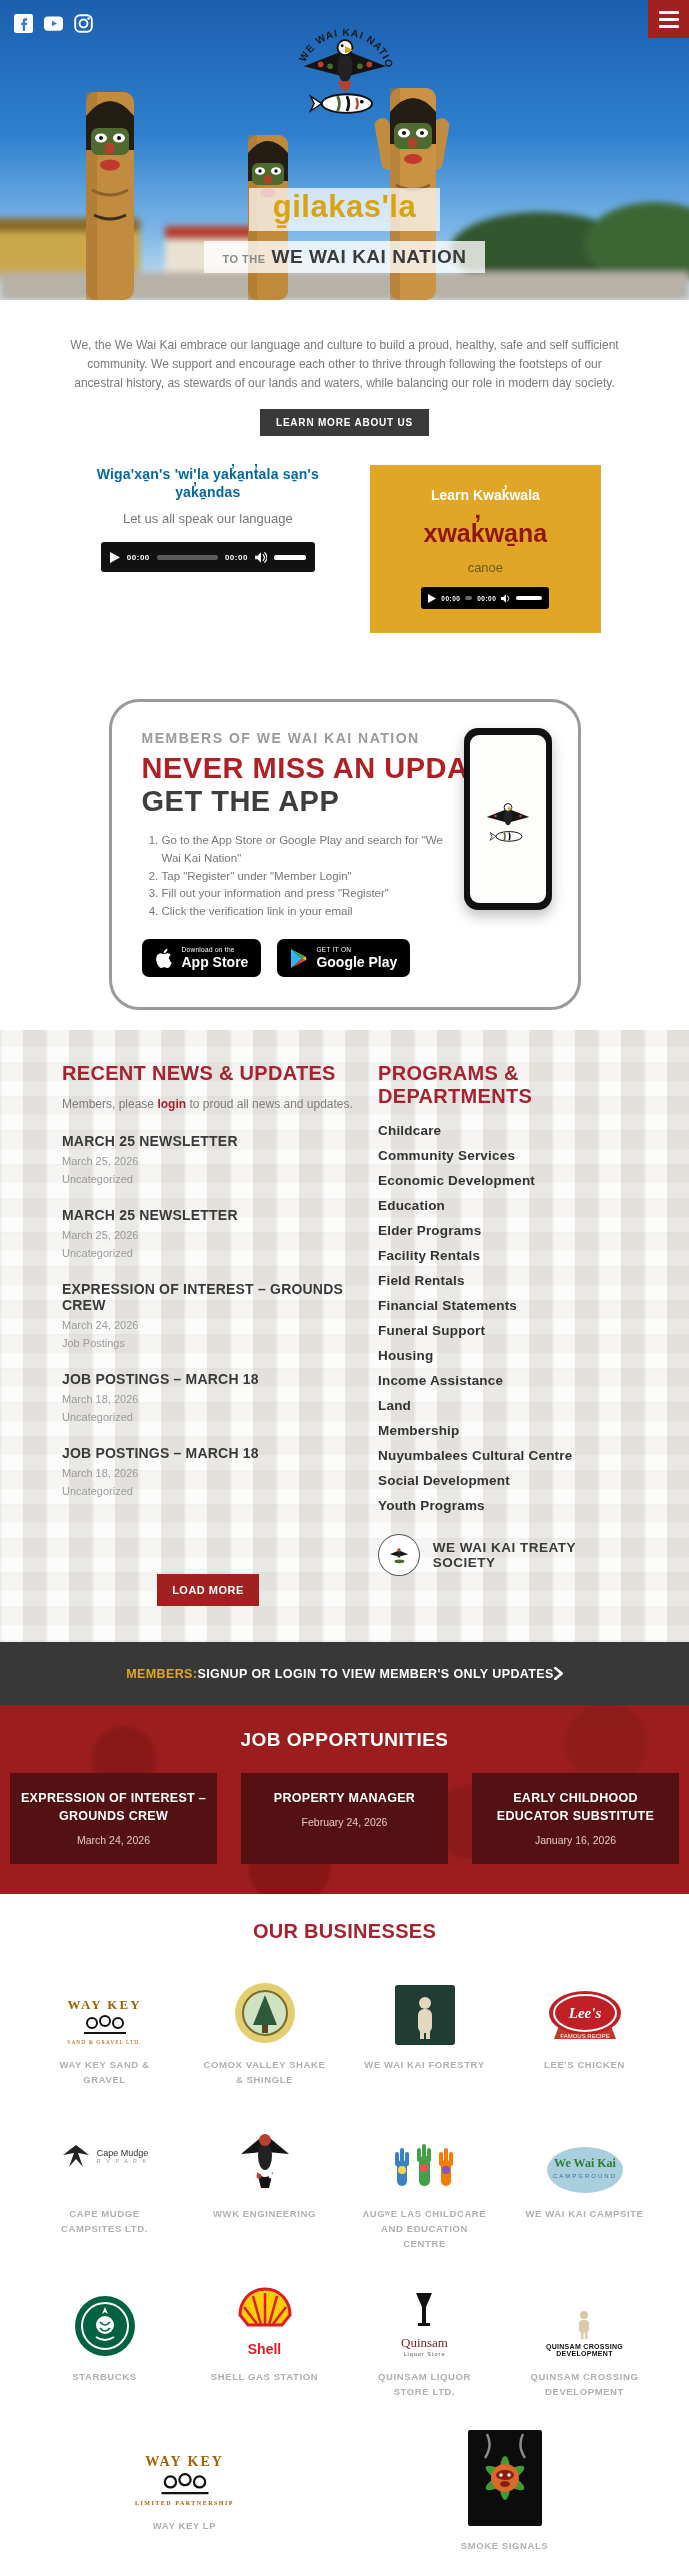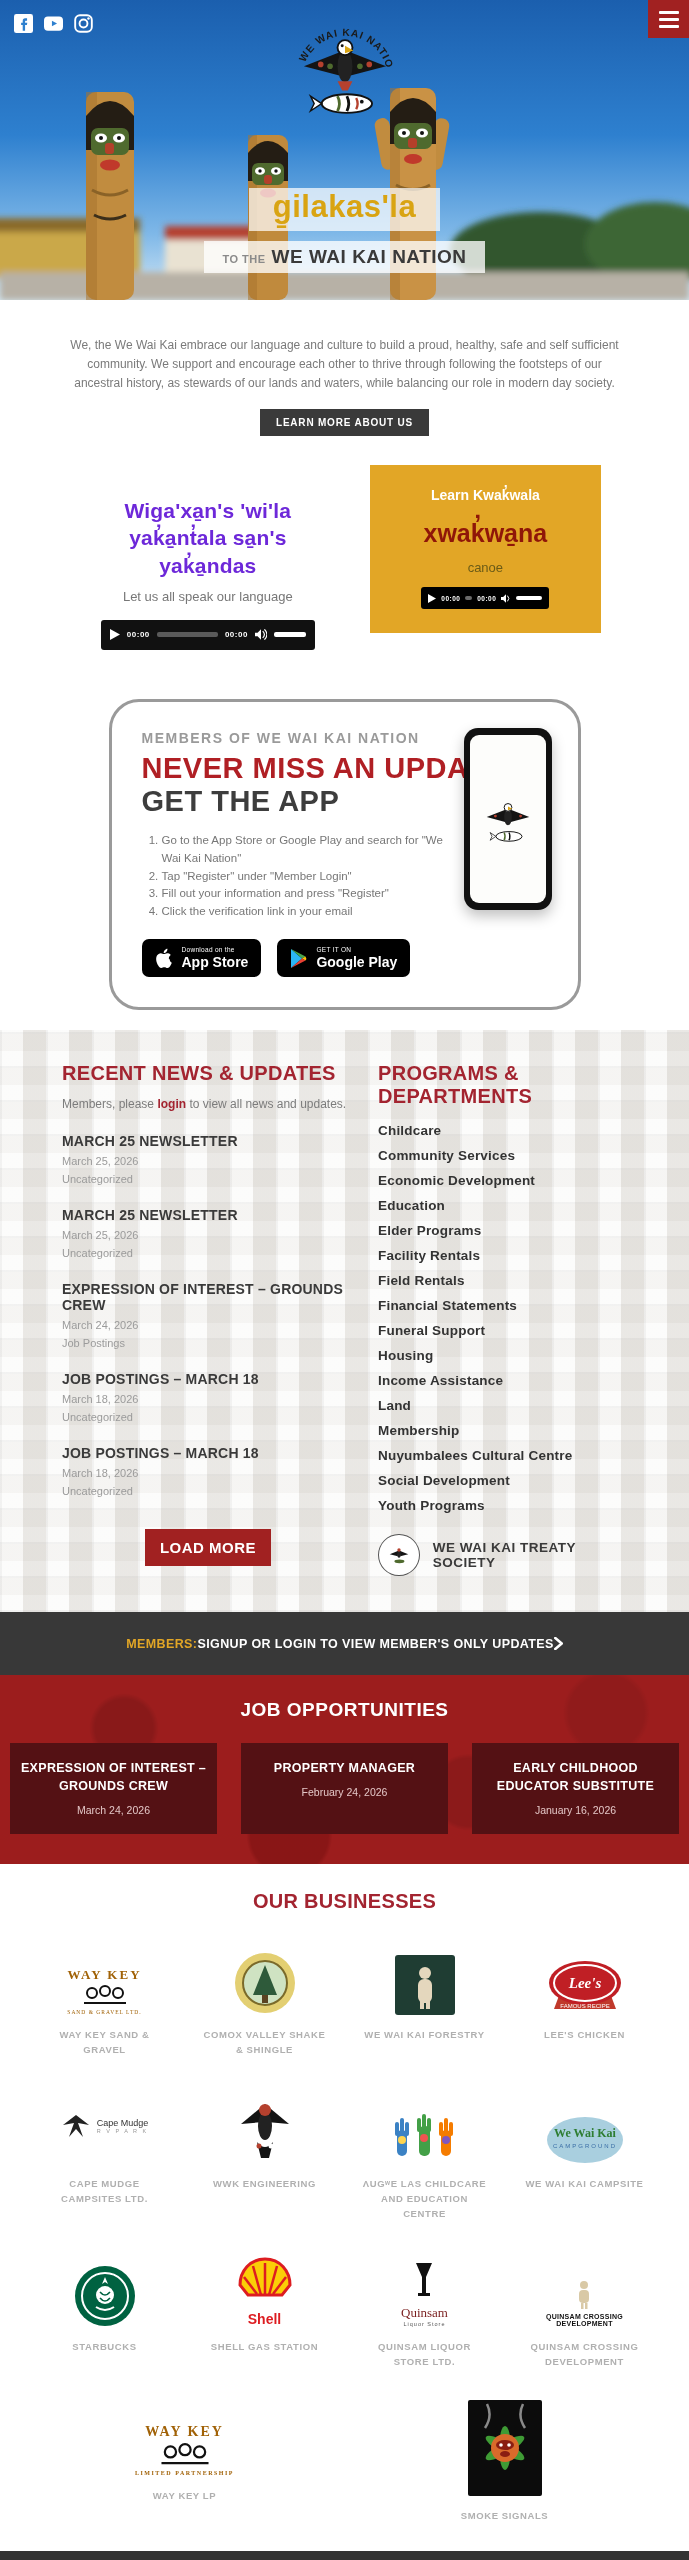--- a/index.html
+++ b/index.html
@@ -21,21 +21,21 @@
   .sub-title { font-size: 19px; color: #3a3a3a; font-weight: bold; letter-spacing: .5px; }
 
   
   .intro { height: 145px; padding: 36px 70px 0; text-align: center; }
   .intro p { font-size: 12px; line-height: 1.6; color: #7a7a7a; }
   .btn-dark { display: inline-block; background: #3a3a3a; color: #fff; font-size: 10px; font-weight: bold; letter-spacing: .8px; padding: 8px 16px; margin-top: 15px; cursor: pointer; border: 0; }
 
   
   .language { height: 230px; display: flex; padding: 20px 88px 0; gap: 42px; }
   .lang-left { width: 258px; text-align: center; }
-  .lang-left h2 { font-size: 21px; color: #6d28d9; line-height: 1.3; letter-spacing: .2px; margin-top: 32px; }
+  .lang-left h2 { font-size: 14px; color: #0369a1; line-height: 1.3; letter-spacing: .2px; }
   .lang-sub { font-size: 13px; color: #777; margin-top: 10px; }
   .player { background: #111; height: 30px; border-radius: 3px; display: flex; align-items: center; gap: 7px; padding: 0 9px; margin: 16px auto 0; color: #fff; }
   .player .time { font-size: 8px; font-weight: bold; letter-spacing: .5px; }
   .player .track { flex: 1; height: 5px; background: #5a5a5a; border-radius: 2px; }
   .player .vol { width: 32px; height: 5px; background: #fff; border-radius: 2px; }
   .player-lg { width: 214px; }
   .player-sm { width: 128px; height: 22px; gap: 5px; padding: 0 7px; margin-top: 12px; }
   .player-sm .time { font-size: 6.5px; }
   .player-sm .track { height: 4px; }
   .player-sm .vol { width: 26px; height: 4px; }
@@ -68,21 +68,21 @@
       repeating-linear-gradient(0deg, rgba(255,255,255,.5) 0 17px, rgba(226,223,218,.5) 17px 34px); }
   .news-section { min-height: 525px; display: flex; gap: 24px; padding: 32px 48px 36px 62px; }
   .news-col { width: 292px; }
   .sec-heading { font-size: 20px; font-weight: bold; color: #a32430; letter-spacing: .3px; }
   .news-note { font-size: 12px; color: #7c7c7c; margin-top: 12px; }
   .news-note a { color: #a32430; font-weight: bold; text-decoration: none; cursor: pointer; }
   .news-item { margin-top: 22px; }
   .news-title { font-size: 14px; font-weight: bold; color: #3a3a3a; letter-spacing: .2px; cursor: pointer; }
   .news-date, .news-cat { font-size: 11px; color: #9b9b9b; margin-top: 6px; }
   .load-more-wrap { text-align: center; margin-top: 32px; }
-  .btn-load { background: #a12121; color: #fff; font-size: 15px; font-weight: bold; letter-spacing: .5px; padding: 10px 15px; border: 0; cursor: pointer; }
+  .btn-load { background: #a12121; color: #fff; font-size: 11px; font-weight: bold; letter-spacing: .5px; padding: 10px 15px; border: 0; cursor: pointer; margin-top: 45px; }
   .prog-col { flex: 1; }
   .prog-item { font-size: 13.5px; font-weight: bold; color: #333; padding: 5px 0; cursor: pointer; letter-spacing: .2px; }
   .treaty-row { display: flex; align-items: center; gap: 13px; margin-top: 16px; cursor: pointer; }
   .treaty-circle { width: 42px; height: 42px; border-radius: 50%; background: #fff; border: 1.5px solid #555; display: flex; align-items: center; justify-content: center; }
   .treaty-label { font-size: 13.5px; font-weight: bold; color: #3a3a3a; letter-spacing: .5px; }
 
   
   .members-bar { height: 63px; background: #383838; display: flex; align-items: center; justify-content: center; gap: 0; cursor: pointer; }
   .members-bar .m-prefix { color: #e2a626; font-size: 12.5px; font-weight: bold; letter-spacing: .4px; }
   .members-bar .m-text { color: #fff; font-size: 12.5px; font-weight: bold; letter-spacing: .4px; }
@@ -343,21 +343,21 @@
     </div>
   </div>
 </div>
 
 <div class="news-section woven">
   <div class="news-col">
     <h3 class="sec-heading">RECENT NEWS &amp; UPDATES</h3>
     <div class="news-note">
       <span>Members, please</span>
       <a>login</a>
-      <span>to view all news and updates.</span>
+      <span>to proud all news and updates.</span>
     </div>
     <div>
 
         <article class="news-item">
           <div class="news-title">MARCH 25 NEWSLETTER</div>
           <div class="news-date">March 25, 2026</div>
           <div class="news-cat">Uncategorized</div>
         </article>
 
         <article class="news-item">

